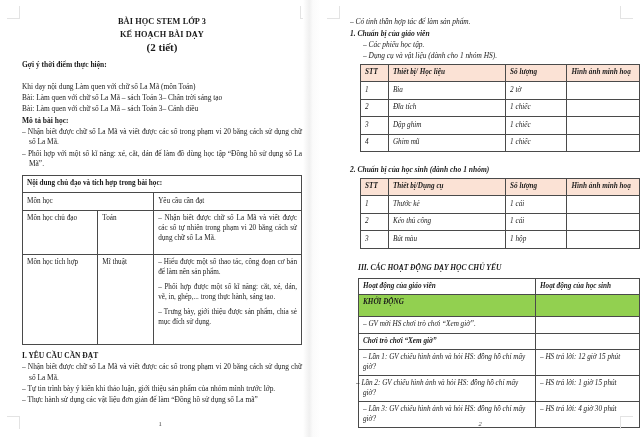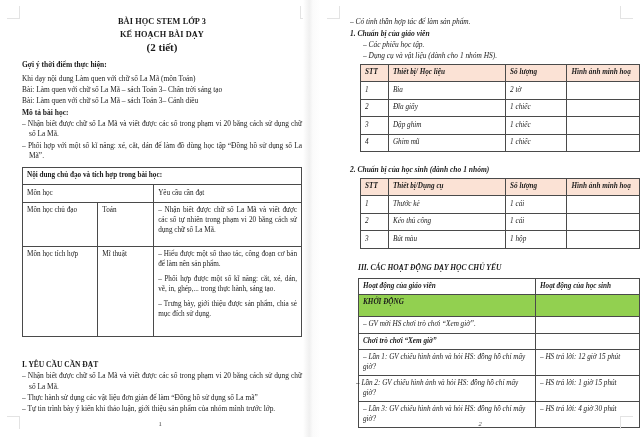--- a/index.html
+++ b/index.html
@@ -21,21 +21,21 @@
   .cmark i.v{width:1px;height:13px;}
   .c-tl{left:7px;top:6px;} .c-tl i.h{top:12px;left:0;} .c-tl i.v{left:12px;top:0;}
   .c-tr{right:7px;top:6px;} .c-tr i.h{top:12px;right:0;} .c-tr i.v{right:12px;top:0;}
   .c-bl{left:7px;bottom:8px;} .c-bl i.h{top:0;left:0;} .c-bl i.v{left:12px;top:0;}
   .c-br{right:7px;bottom:8px;} .c-br i.h{top:0;right:0;} .c-br i.v{right:12px;top:0;}
 
   .ttl{text-align:center;font-weight:bold;font-size:8.3px;line-height:12.5px;letter-spacing:.1px;}
   .sub{text-align:center;font-weight:bold;font-size:11px;line-height:12px;}
   .b{font-weight:bold;}
   p{margin:0;}
-  .ln{font-size:7.4px;line-height:10.6px;margin-top:3px;}
+  .ln{font-size:7.4px;line-height:10.6px;margin-top:11px;}
   .ln.tight{margin-top:.5px;}
   .hd{font-size:7.5px;font-weight:bold;line-height:10.8px;margin-top:3px;}
   .ind{padding-left:7px;text-indent:-7px;}
   .ind2{padding-left:14px;text-indent:-7px;}
   .just{text-align:justify;}
 
   table{border-collapse:collapse;width:100%;}
   td,th{border:1px solid #4a4a4a;vertical-align:top;padding:2px 3px 3px 3px;
     font-size:7.2px;line-height:10px;text-align:left;font-weight:normal;}
   .tbl1{margin-top:5px;}
@@ -106,24 +106,24 @@
         <td>Mĩ thuật</td>
         <td class="just">
           <p class="cellp">– Hiểu được một số thao tác, công đoạn cơ bản để làm nên sản phẩm.</p>
           <p class="cellp">– Phối hợp được một số kĩ năng: cắt, xé, dán, vẽ, in, ghép,... trong thực hành, sáng tạo.</p>
           <p class="cellp">– Trưng bày, giới thiệu được sản phẩm, chia sẻ mục đích sử dụng.</p>
         </td>
       </tr>
     </tbody>
       </table>
 
-    <div class="hd" style="margin-top:23px">I. YÊU CẦU CẦN ĐẠT</div>
+    <div class="hd" style="margin-top:6px">I. YÊU CẦU CẦN ĐẠT</div>
     <p class="ln tight just ind">– Nhận biết được chữ số La Mã và viết được các số trong phạm vi 20 bằng cách sử dụng chữ số La Mã.</p>
+    <p class="ln tight ind">– Tự tin trình bày ý kiến khi thảo luận, giới thiệu sản phẩm của nhóm mình trước lớp.</p>
     <p class="ln tight ind">– Thực hành sử dụng các vật liệu đơn giản để làm “Đồng hồ sử dụng số La mã”</p>
-    <p class="ln tight ind">– Tự tin trình bày ý kiến khi thảo luận, giới thiệu sản phẩm của nhóm mình trước lớp.</p>
 
     <div class="pgno">1</div>
   </div>
 
   <div class="gutter"></div>
 
   <div class="page right">
     <div class="cmark c-tl">
         <i class="h"></i>
         <i class="v"></i>
@@ -151,21 +151,21 @@
         <td>Hình ảnh minh hoạ</td>
       </tr>
       <tr style="height:13px">
         <td>1</td>
         <td>Bìa</td>
         <td>2 tờ</td>
         <td></td>
       </tr>
       <tr style="height:13px">
         <td>2</td>
-        <td>Đĩa giấy</td>
+        <td>Đĩa tích</td>
         <td>1 chiếc</td>
         <td></td>
       </tr>
       <tr style="height:13px">
         <td>3</td>
         <td>Dập ghim</td>
         <td>1 chiếc</td>
         <td></td>
       </tr>
       <tr style="height:13px">

